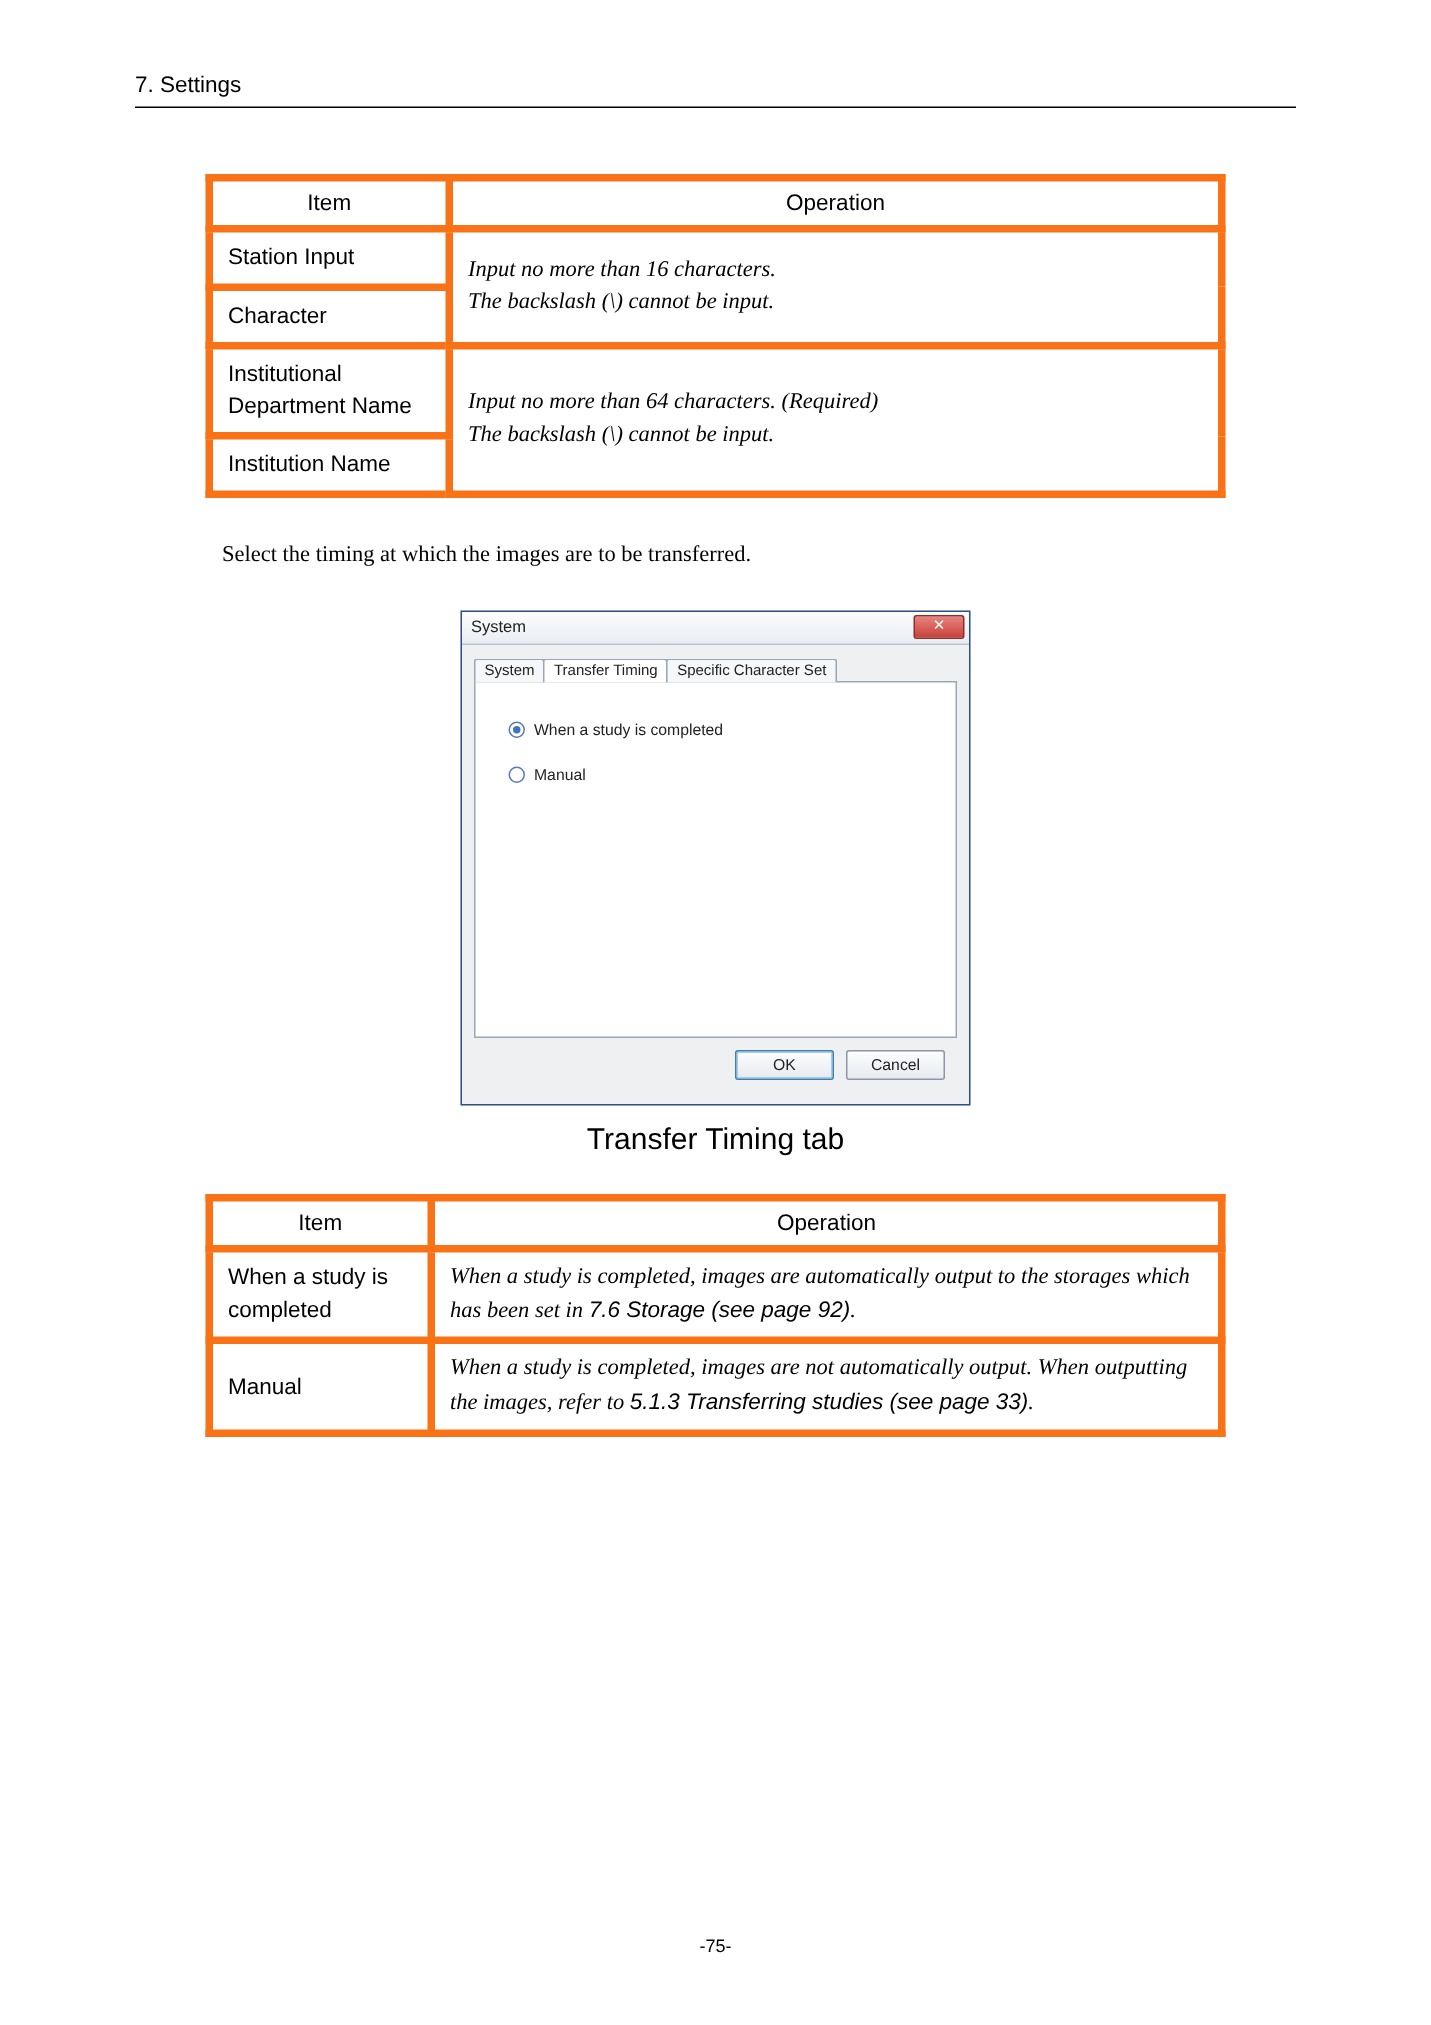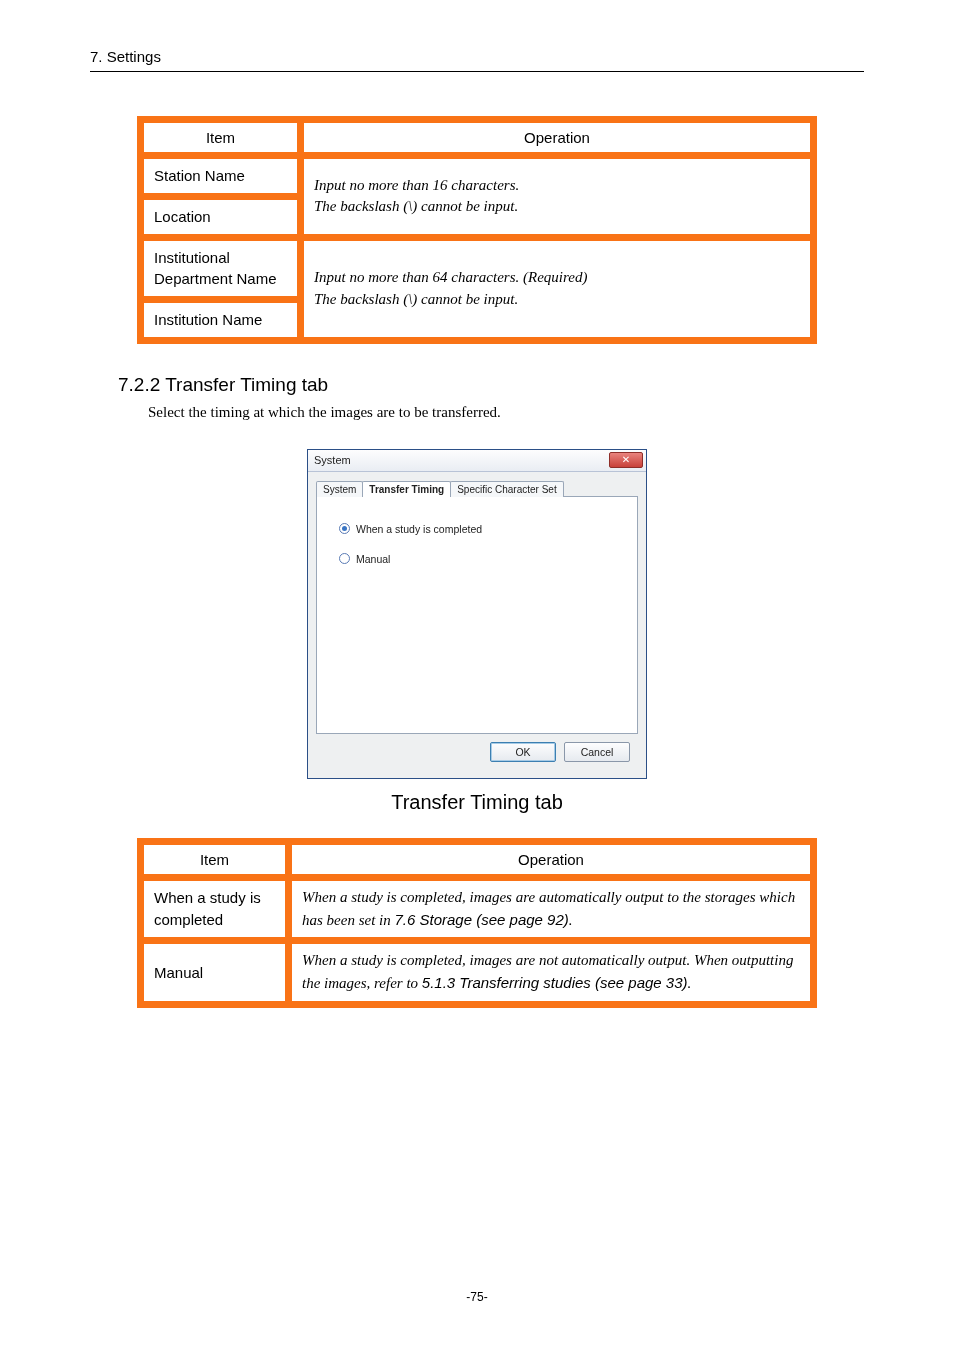--- a/index.html
+++ b/index.html
@@ -25,21 +25,21 @@
     border: none;
     border-top: 1px solid #000;
     margin-bottom: 44px;
   }
   table.grid {
     border-collapse: collapse;
     width: 680px;
     margin: 0 auto 30px auto;
   }
   table.grid th, table.grid td {
-    border: 7px solid #f97316;
+    border: 5px solid #f97316;
     vertical-align: middle;
     font-size: 15px;
   }
   table.grid th {
     font-family: Arial, Helvetica, sans-serif;
     font-weight: normal;
     text-align: center;
     padding: 6px 8px;
   }
   table.grid td {
@@ -119,21 +119,20 @@
     font-size: 10px;
     border-top-left-radius: 2px;
     border-top-right-radius: 2px;
     margin-right: -1px;
     position: relative;
     top: 1px;
   }
   .tab.active {
     background: #fff;
     z-index: 3;
-    font-weight: bold;
   }
   .tab-content {
     border: 1px solid #9aa7b8;
     background: #fff;
     height: 238px;
     padding: 26px 22px;
     position: relative;
     z-index: 1;
   }
   .radio-row {
@@ -202,45 +201,42 @@
   <div class="section-header">7. Settings</div>
   <hr class="hr">
 
   <table class="grid">
     <tbody>
         <tr>
       <th class="col-item">Item</th>
       <th>Operation</th>
     </tr>
     <tr>
-      <td class="col-item sans">Station Name</td>
+      <td class="col-item sans">Station Input</td>
       <td class="col-op" rowspan="2">
         <span>Input no more than 16 characters.</span><br>
         <span>The backslash (\) cannot be input.</span>
       </td>
     </tr>
     <tr>
-      <td class="col-item sans">Location</td>
+      <td class="col-item sans">Character</td>
     </tr>
     <tr>
       <td class="col-item sans">Institutional Department Name</td>
       <td class="col-op" rowspan="2">
         <span>Input no more than 64 characters. (Required)</span><br>
         <span>The backslash (\) cannot be input.</span>
       </td>
     </tr>
     <tr>
       <td class="col-item sans">Institution Name</td>
     </tr>
   </tbody>
     </table>
 
-  <div style="margin-left:58px;">
-    <div class="h2">7.2.2 Transfer Timing tab</div>
-  </div>
   <div class="intro">Select the timing at which the images are to be transferred.</div>
 
   <div class="dialog-wrap">
     <div class="dialog">
       <div class="dialog-titlebar">
         <span class="dialog-title">System</span>
         <div class="dialog-close">
           <span>✕</span>
         </div>
       </div>

